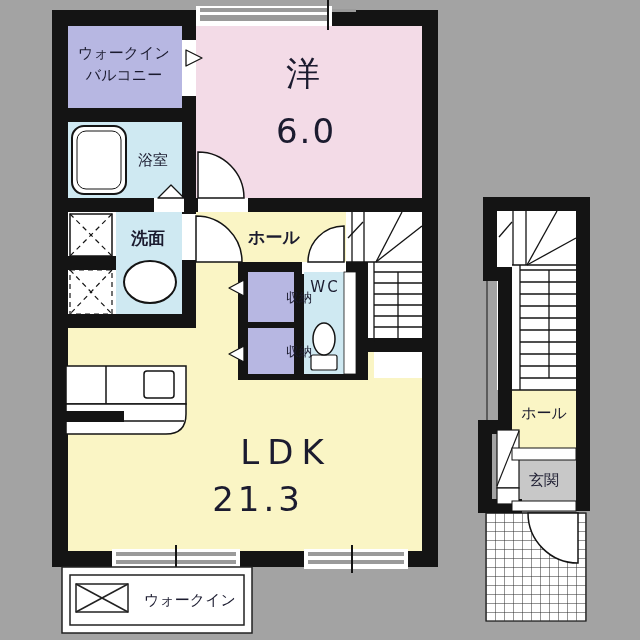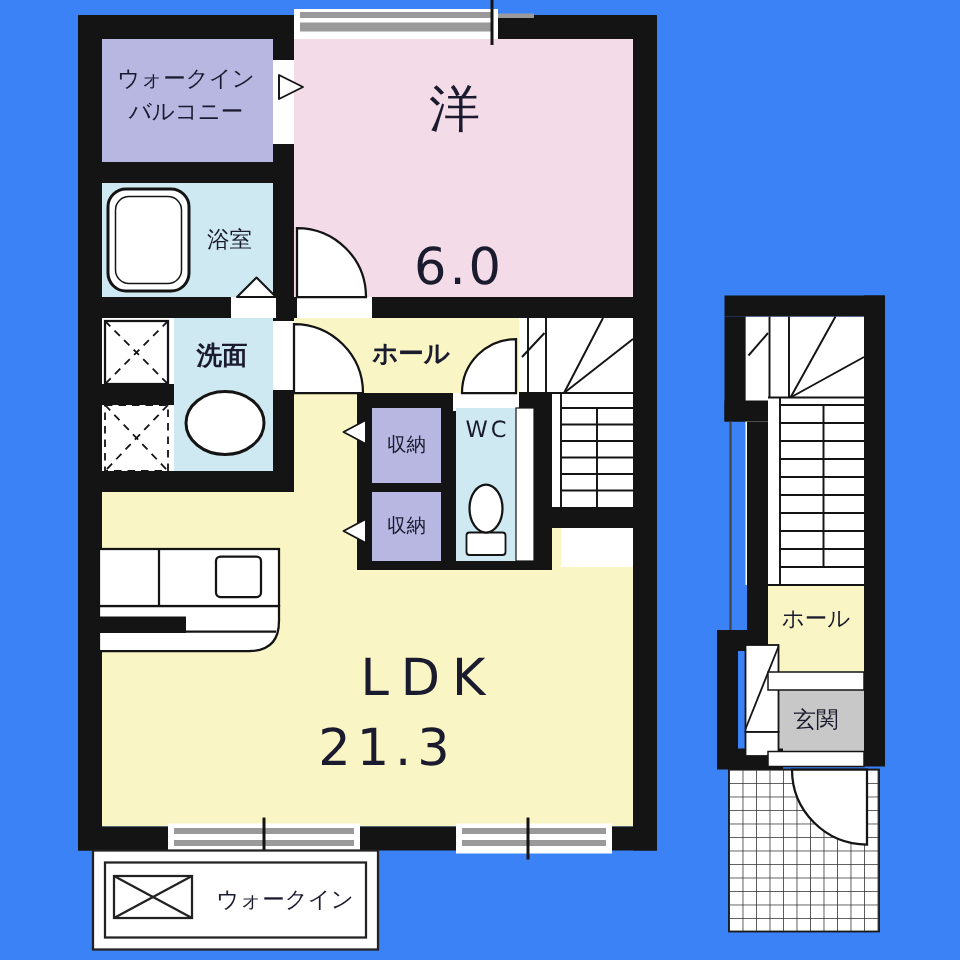--- a/index.html
+++ b/index.html
@@ -1,23 +1,23 @@
 <!DOCTYPE html>
 <html><head>
 <meta charset="utf-8">
 <style>
   html,body{margin:0;padding:0;background:#ffffff;}
-  #canvas{position:relative;width:640px;height:640px;background:#3b82f6;overflow:hidden;
+  #canvas{position:relative;width:640px;height:640px;background:#a3a3a3;overflow:hidden;
           font-family:"DejaVu Sans","Liberation Sans",sans-serif;}
   #plan-svg{position:absolute;left:0;top:0;}
   .lbl{position:absolute;transform:translate(-50%,-50%);color:#1b1b2f;white-space:nowrap;
        font-family:"DejaVu Sans","Liberation Sans",sans-serif;line-height:1;}
   .lbl-sm{font-size:15px;font-weight:500;}
   .lbl-md{font-size:17px;font-weight:700;}
-  .lbl-xs{font-size:13px;font-weight:500;}
+  .lbl-xs{font-size:13px;font-weight:500;margin-left:28px;}
   .lbl-big{font-size:34px;font-weight:500;}
   .ls2{letter-spacing:2px;}
   .ls4{letter-spacing:4px;}
   .ls8{letter-spacing:8px;}
 </style>
 </head>
 <body>
 
 <div id="canvas">
 <svg id="plan-svg" width="640" height="640" viewBox="0 0 640 640">
@@ -210,21 +210,21 @@
   <g>
     <rect x="486" y="513" width="100" height="108" fill="#ffffff" stroke="#141414" stroke-width="1.2"></rect>
     <rect x="486" y="513" width="100" height="108" fill="url(#grid)" stroke="none"></rect>
     <path d="M578,513 L528,513 A50,50 0 0 0 578,563 Z" fill="#ffffff" stroke="#141414" stroke-width="1.5"></path>
   </g>
 </svg>
 
   <div class="lbl lbl-sm" style="left:124px;top:53px;">ウォークイン</div>
   <div class="lbl lbl-sm" style="left:124px;top:75px;">バルコニー</div>
   <div class="lbl lbl-big" style="left:303px;top:73px;">洋</div>
-  <div class="lbl lbl-big ls2" style="left:306px;top:131px;margin-top:47px;">6.0</div>
+  <div class="lbl lbl-big ls2" style="left:306px;top:131px;">6.0</div>
   <div class="lbl lbl-sm" style="left:153px;top:160px;">浴室</div>
   <div class="lbl lbl-md" style="left:148px;top:238px;">洗面</div>
   <div class="lbl lbl-md" style="left:274px;top:237px;">ホール</div>
   <div class="lbl lbl-xs" style="left:271px;top:297px;">収納</div>
   <div class="lbl lbl-xs" style="left:271px;top:351px;">収納</div>
   <div class="lbl lbl-sm ls2" style="left:325px;top:287px;">WC</div>
   <div class="lbl lbl-big ls8" style="left:258px;top:452px;margin-left:28px;">LDK</div>
   <div class="lbl lbl-big ls4" style="left:258px;top:499px;">21.3</div>
   <div class="lbl lbl-sm" style="left:190px;top:600px;">ウォークイン</div>
   <div class="lbl lbl-sm" style="left:544px;top:413px;">ホール</div>

